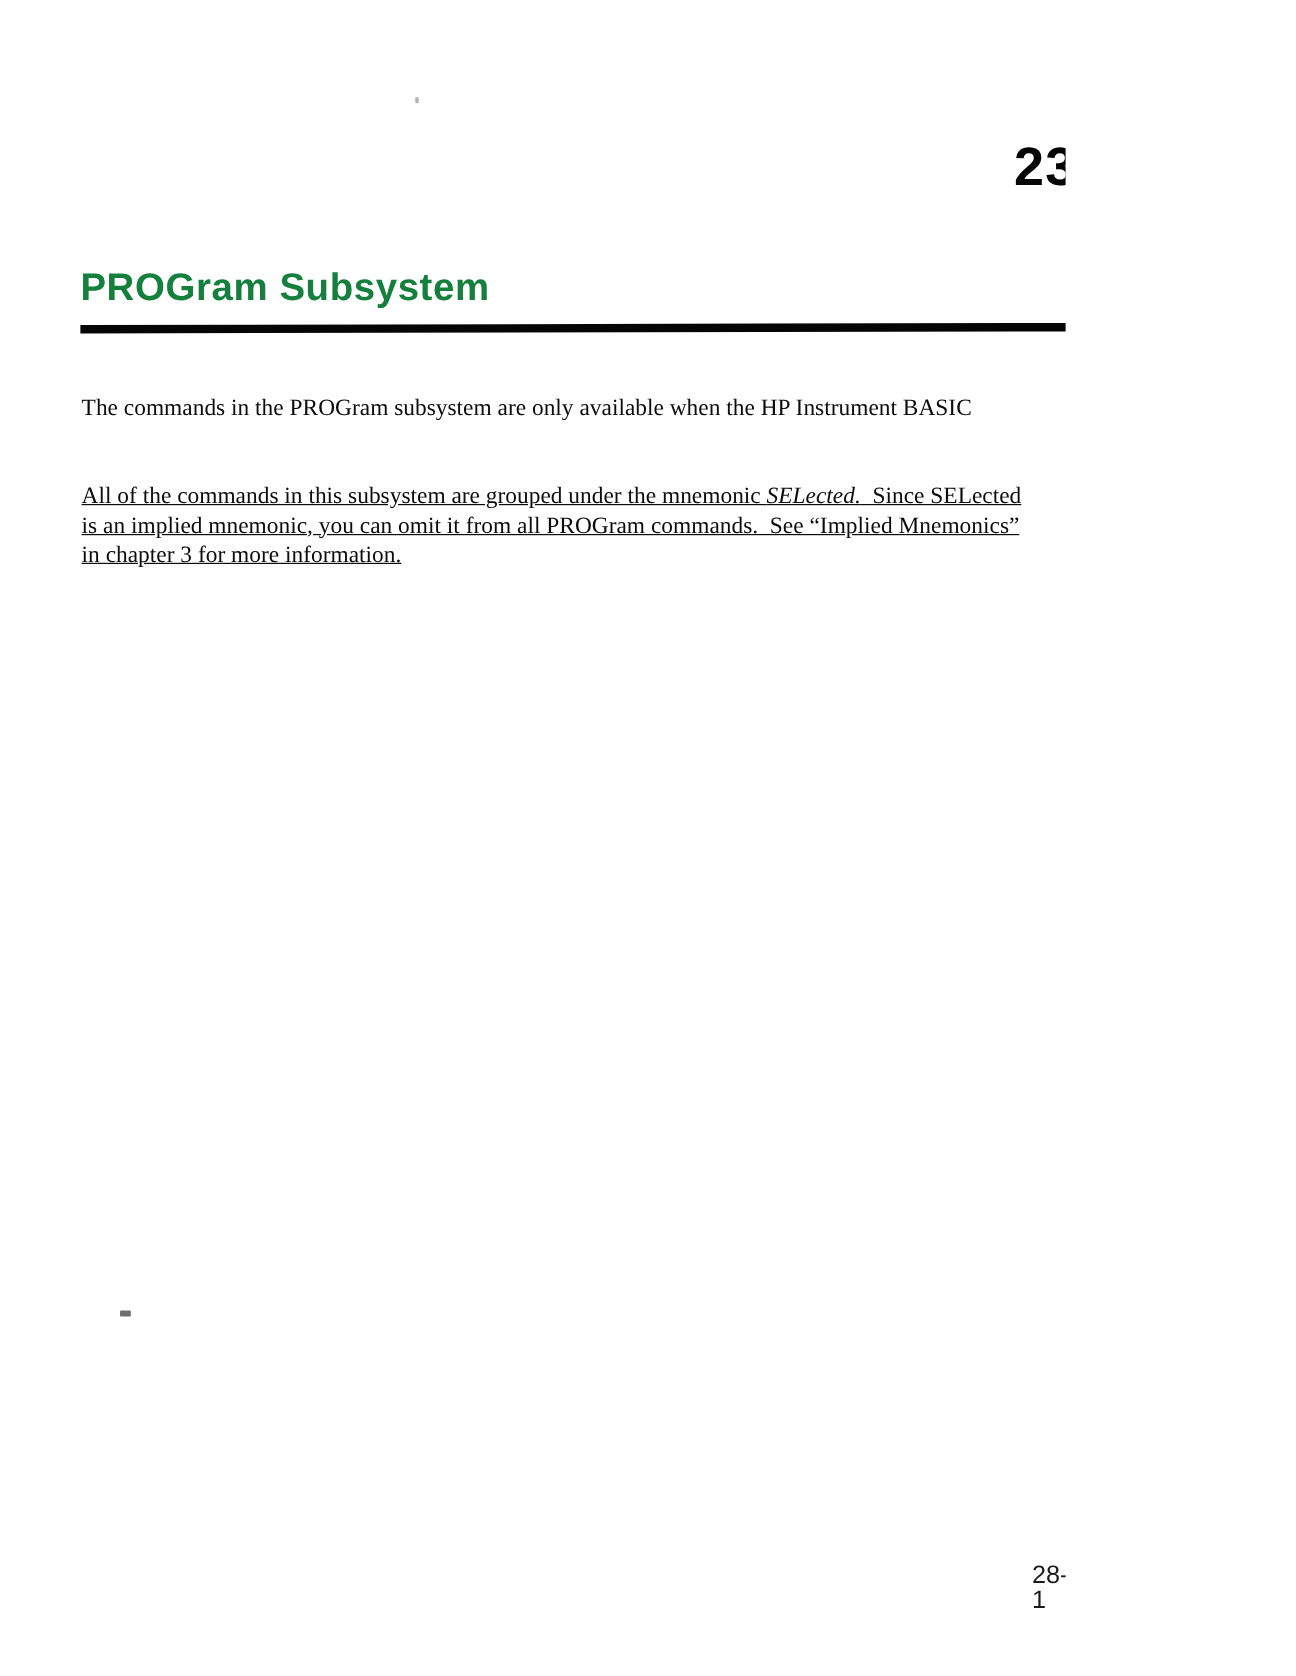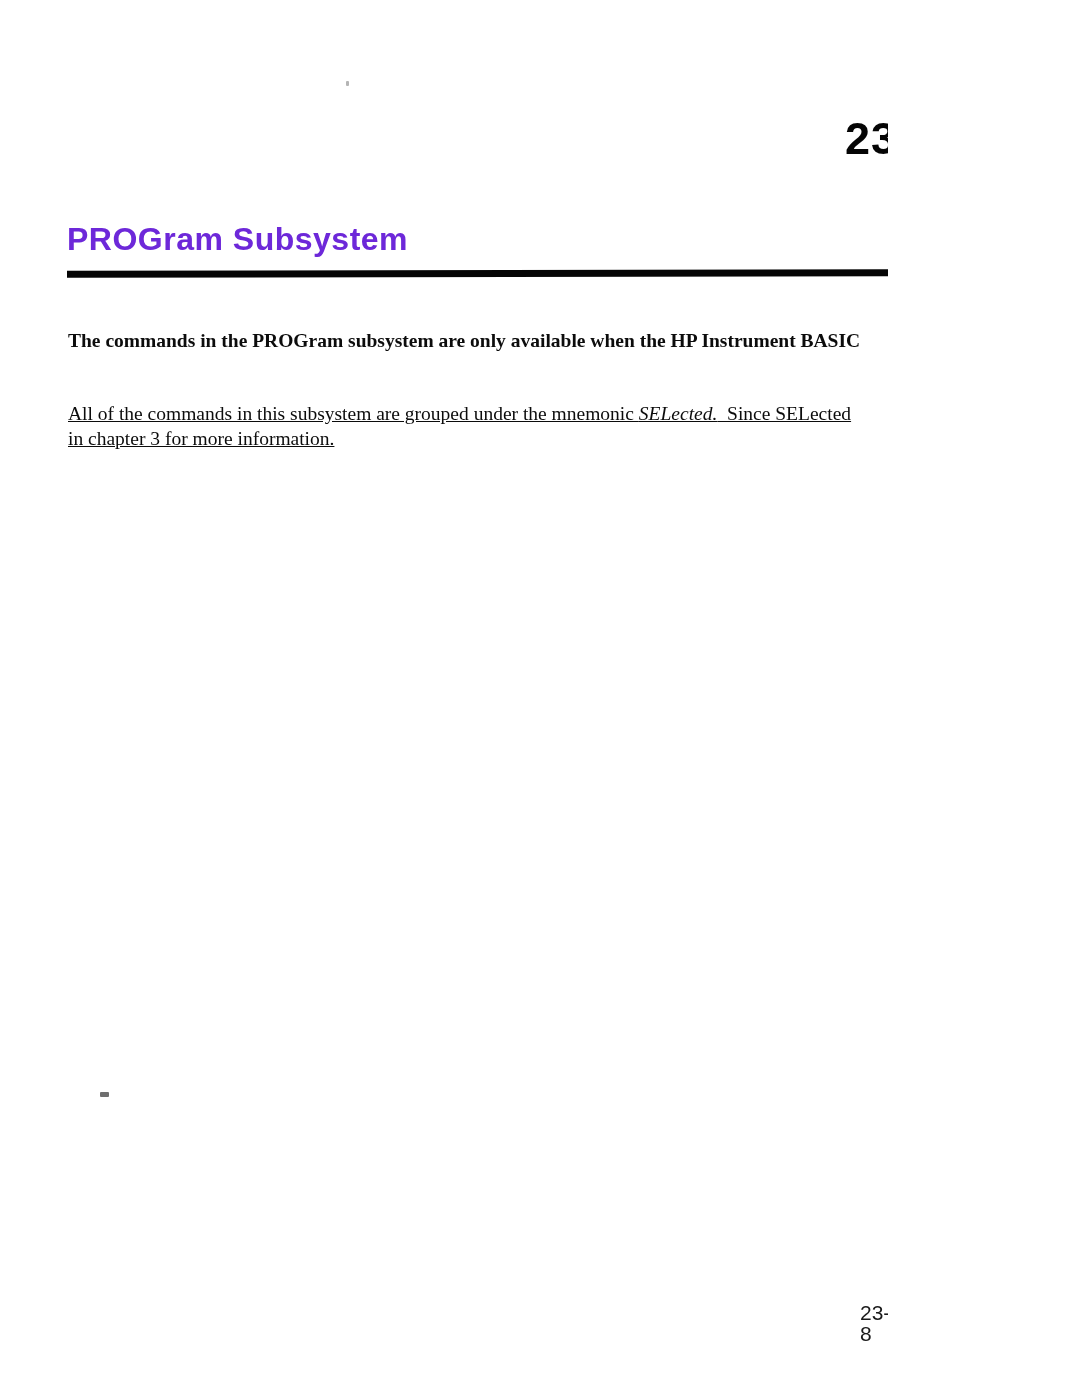--- a/index.html
+++ b/index.html
@@ -28,40 +28,40 @@
   }
   .page-title {
     position: absolute;
     top: 223px;
     left: 67px;
     font-family: "Liberation Sans", sans-serif;
     font-weight: bold;
     font-size: 32px;
     line-height: 1;
     letter-spacing: 0.5px;
-    color: #6d28d9;
+    color: #15803d;
   }
   .heading-rule {
     position: absolute;
     top: 270px;
     left: 67px;
     width: 830px;
     height: 7px;
     background: #050505;
     transform: rotate(-0.12deg);
   }
   .body-para {
     position: absolute;
     left: 68px;
     font-family: "Liberation Serif", serif;
     font-size: 19.5px;
     line-height: 24.5px;
     color: #0c0c0c;
   }
-  .para-1 { top: 329px; font-weight: bold; }
+  .para-1 { top: 329px; }
   .para-2 { top: 402px; text-decoration: underline; }
   .body-line { white-space: pre; }
   .italic { font-style: italic; }
   .page-num {
     position: absolute;
     top: 1302px;
     left: 860px;
     font-family: "Liberation Sans", sans-serif;
     font-size: 21px;
     line-height: 1;
@@ -98,20 +98,21 @@
   <h1 class="page-title" style="margin:0;">PROGram Subsystem</h1>
 
   <div class="heading-rule"></div>
 
   <div class="body-para para-1">
     <div class="body-line">The commands in the PROGram subsystem are only available when the HP Instrument BASIC</div>
   </div>
 
   <div class="body-para para-2">
     <div class="body-line"><span>All of the commands in this subsystem are grouped under the mnemonic </span><span class="italic">SELected.</span><span>  Since SELected</span></div>
+    <div class="body-line">is an implied mnemonic, you can omit it from all PROGram commands.  See “Implied Mnemonics”</div>
     <div class="body-line">in chapter 3 for more information.</div>
   </div>
 
   <div class="speck speck-bottom"></div>
 
-  <div class="page-num">23-8</div>
+  <div class="page-num">28-1</div>
 
 </div>
 
 </body></html>

